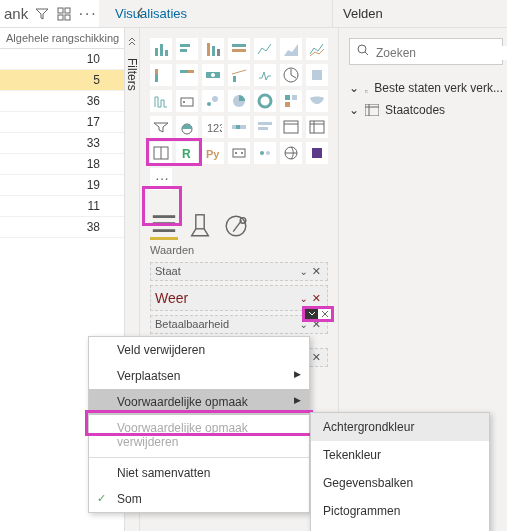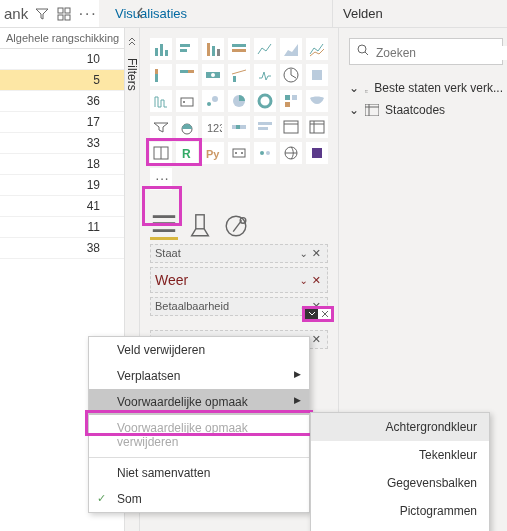--- a/index.html
+++ b/index.html
@@ -46,21 +46,21 @@
 .table-ico { width: 14px; height: 12px; }
 .context-menu { position: absolute; left: 88px; top: 336px; width: 222px; background: #fff; border: 1px solid #ccc; box-shadow: 2px 2px 6px rgba(0,0,0,0.2); font-size: 12px; }
 .menu-item { padding: 6px 12px 6px 28px; position: relative; }
 .menu-item.hl { background: #c8c8c8; }
 .menu-item.disabled { color: #aaa; }
 .menu-item .arrow { position: absolute; right: 8px; top: 6px; font-size: 9px; }
 .menu-sep { height: 1px; background: #ddd; margin: 2px 0; }
 .menu-check { position: absolute; left: 8px; top: 6px; color: #5a9e5a; font-size: 11px; }
 .highlight-box4 { position: absolute; border: 3px solid #d83fbf; left: 85px; top: 410px; width: 228px; height: 26px; pointer-events: none; }
 .submenu { position: absolute; left: 310px; top: 412px; width: 180px; background: #fff; border: 1px solid #ccc; box-shadow: 2px 2px 6px rgba(0,0,0,0.2); font-size: 12px; }
-.submenu .menu-item { padding: 7px 12px; text-align: right; }
+.submenu .menu-item { padding: 7px 12px; }
 .submenu .menu-item.hover { background: #eaeaea; }
 </style>
 </head>
 <body>
 
 <div class="top-header">
   <div class="rank-header">
     <span class="rank-title">ank</span>
     <span class="filter-icon">
       <svg viewBox="0 0 16 16">
@@ -90,21 +90,20 @@
   <div class="col-data">
     <div class="col-subhead">Algehele rangschikking</div>
     <div id="data-rows">
         <div class="data-cell">10</div>
         <div class="data-cell hl">5</div>
         <div class="data-cell">36</div>
         <div class="data-cell">17</div>
         <div class="data-cell">33</div>
         <div class="data-cell">18</div>
         <div class="data-cell">19</div>
-        <div class="data-cell">41</div>
         <div class="data-cell">11</div>
         <div class="data-cell">38</div>
       </div>
   </div>
 
   <div class="filter-strip">
     <span class="filter-collapse">
       <svg viewBox="0 0 12 12">
           <path d="M3 5l3-3 3 3" fill="none" stroke="#666"></path>
           <path d="M3 9l3-3 3 3" fill="none" stroke="#666"></path>
@@ -343,20 +342,21 @@
       <div class="tab-icon">
         <svg viewBox="0 0 20 20">
             <circle cx="10" cy="10" r="7" fill="none" stroke="#666"></circle>
             <path d="M8 14l6-8" stroke="#666" fill="none"></path>
             <circle cx="15" cy="6" r="2" fill="none" stroke="#666"></circle>
           </svg>
       </div>
     </div>
     <div class="highlight-box2"></div>
 
+    <div class="section-label">Waarden</div>
 
     <div class="field-well">
       <span>Staat</span>
       <span class="well-icons">
           <span class="well-chevron">⌄</span>
           <span class="well-x">✕</span>
         </span>
     </div>
     <div class="field-well big">
       <span>Weer</span>

